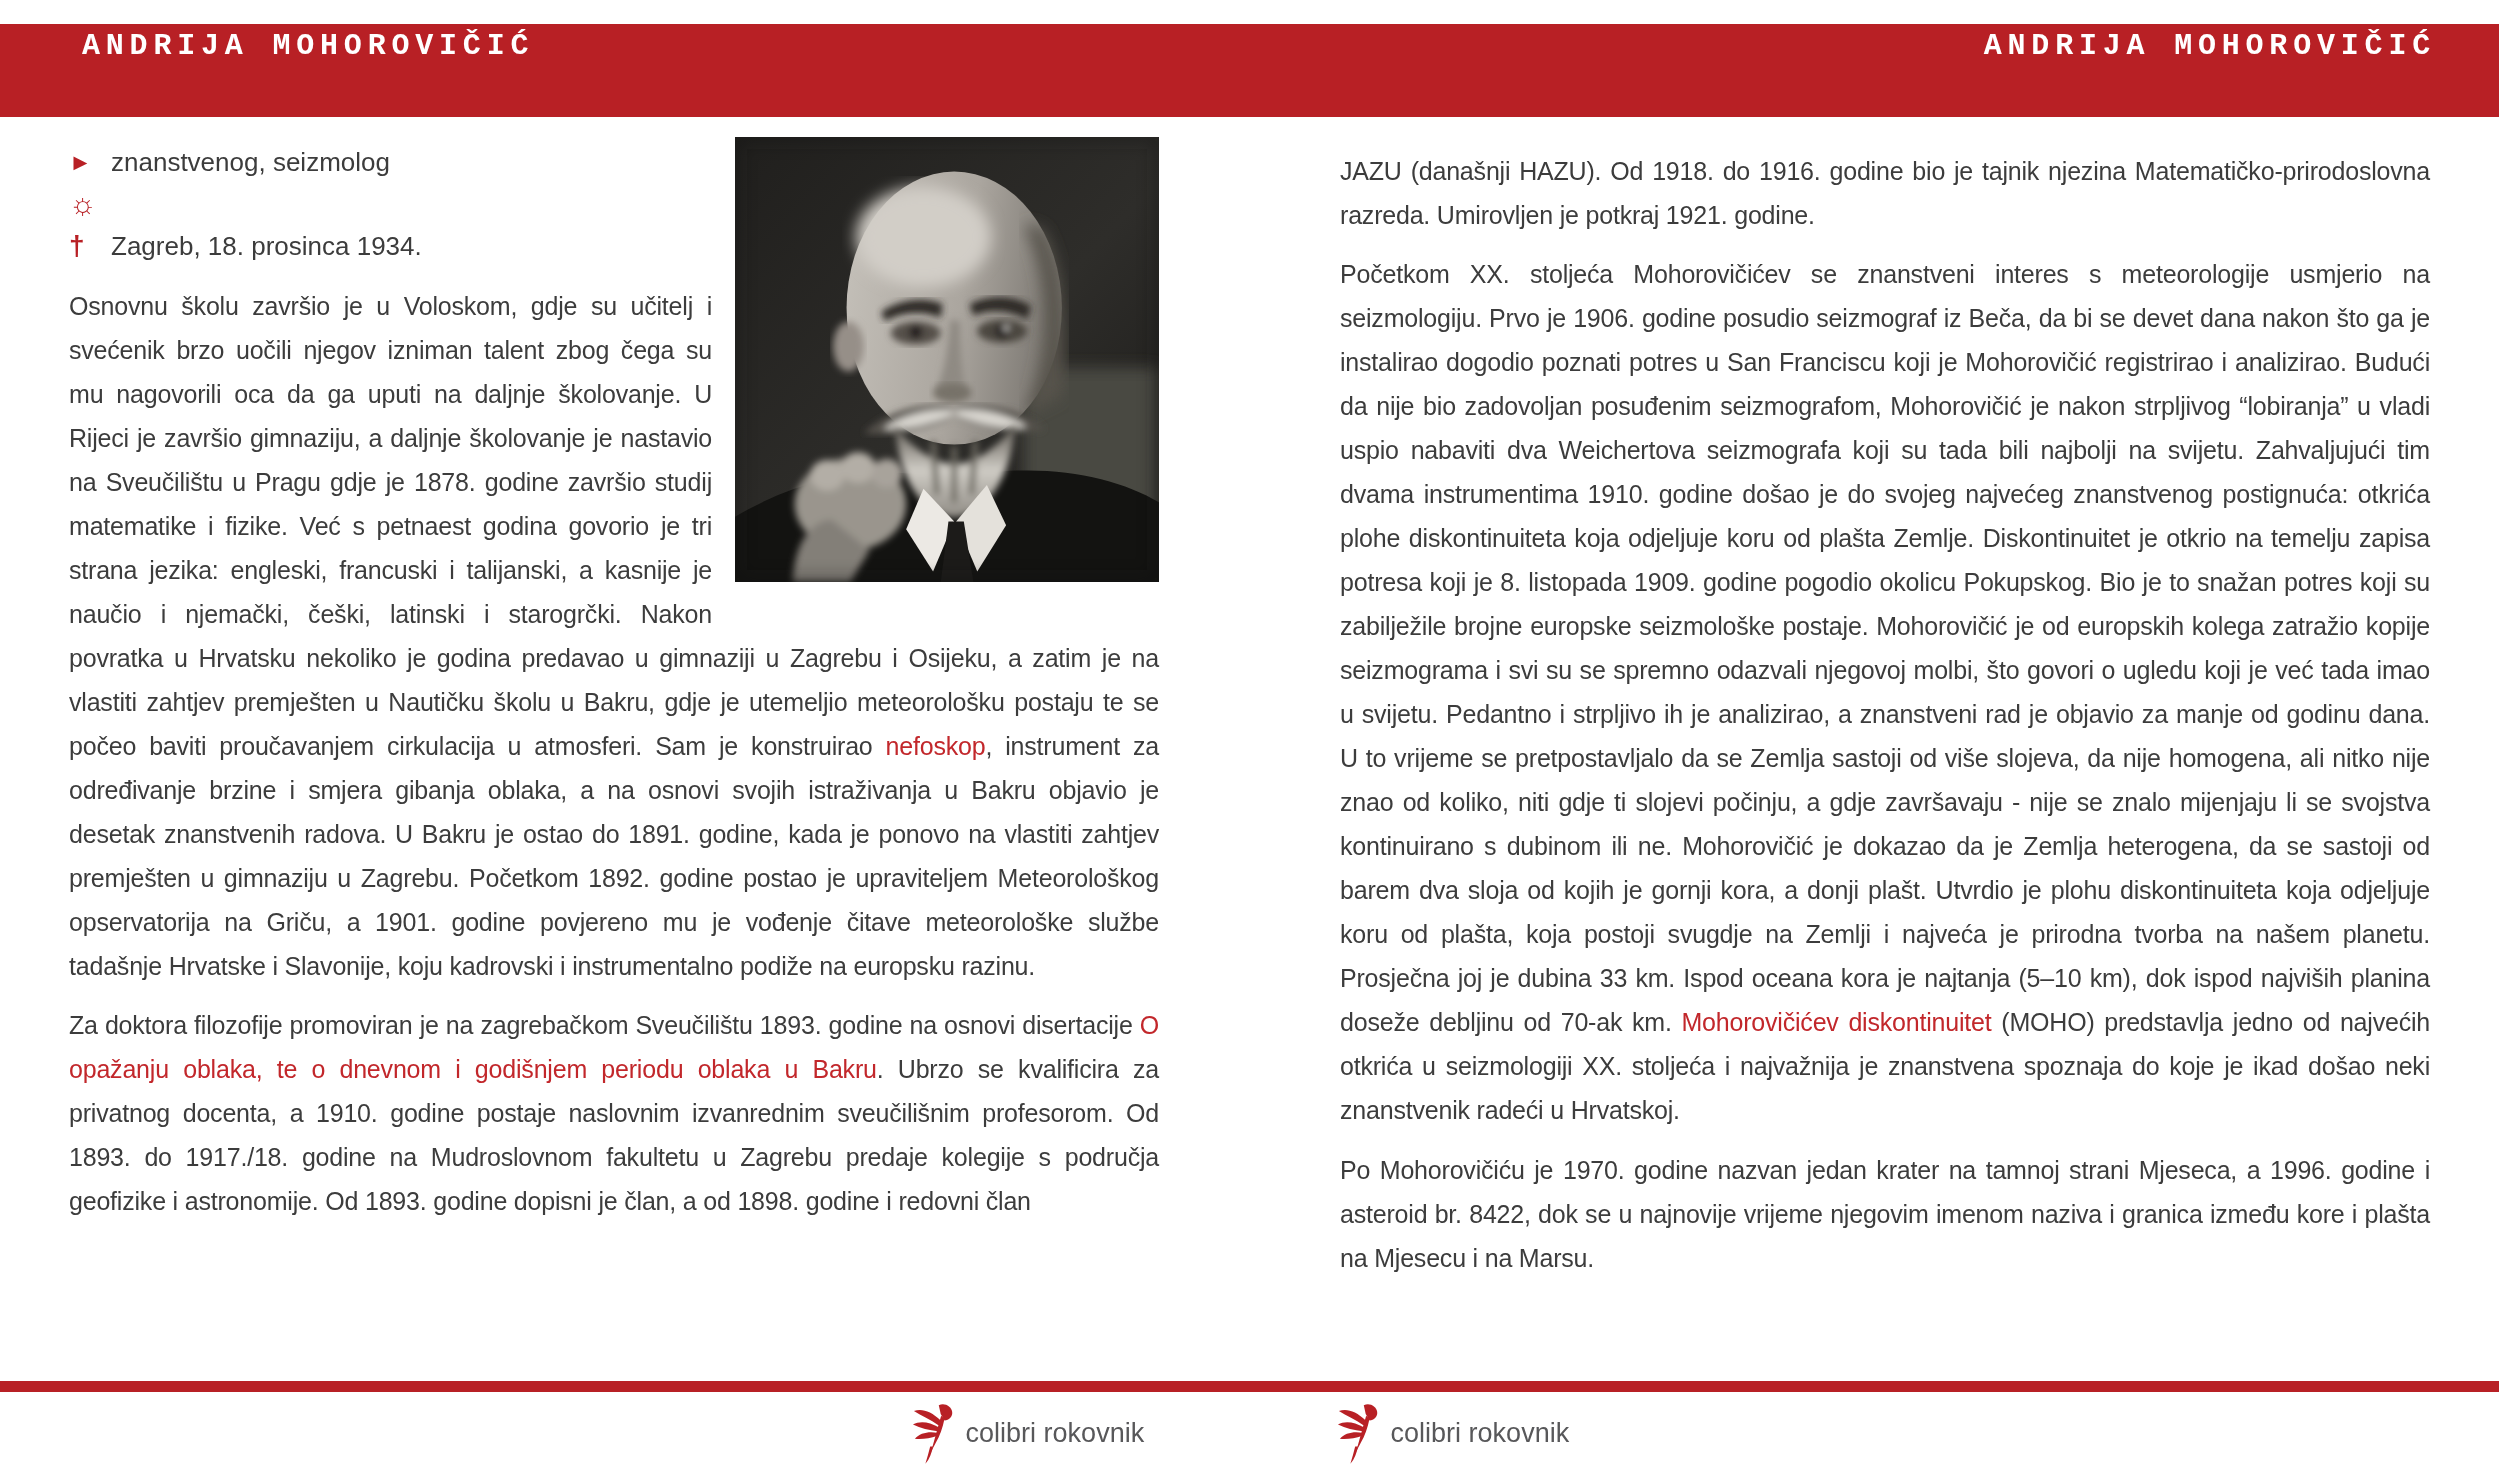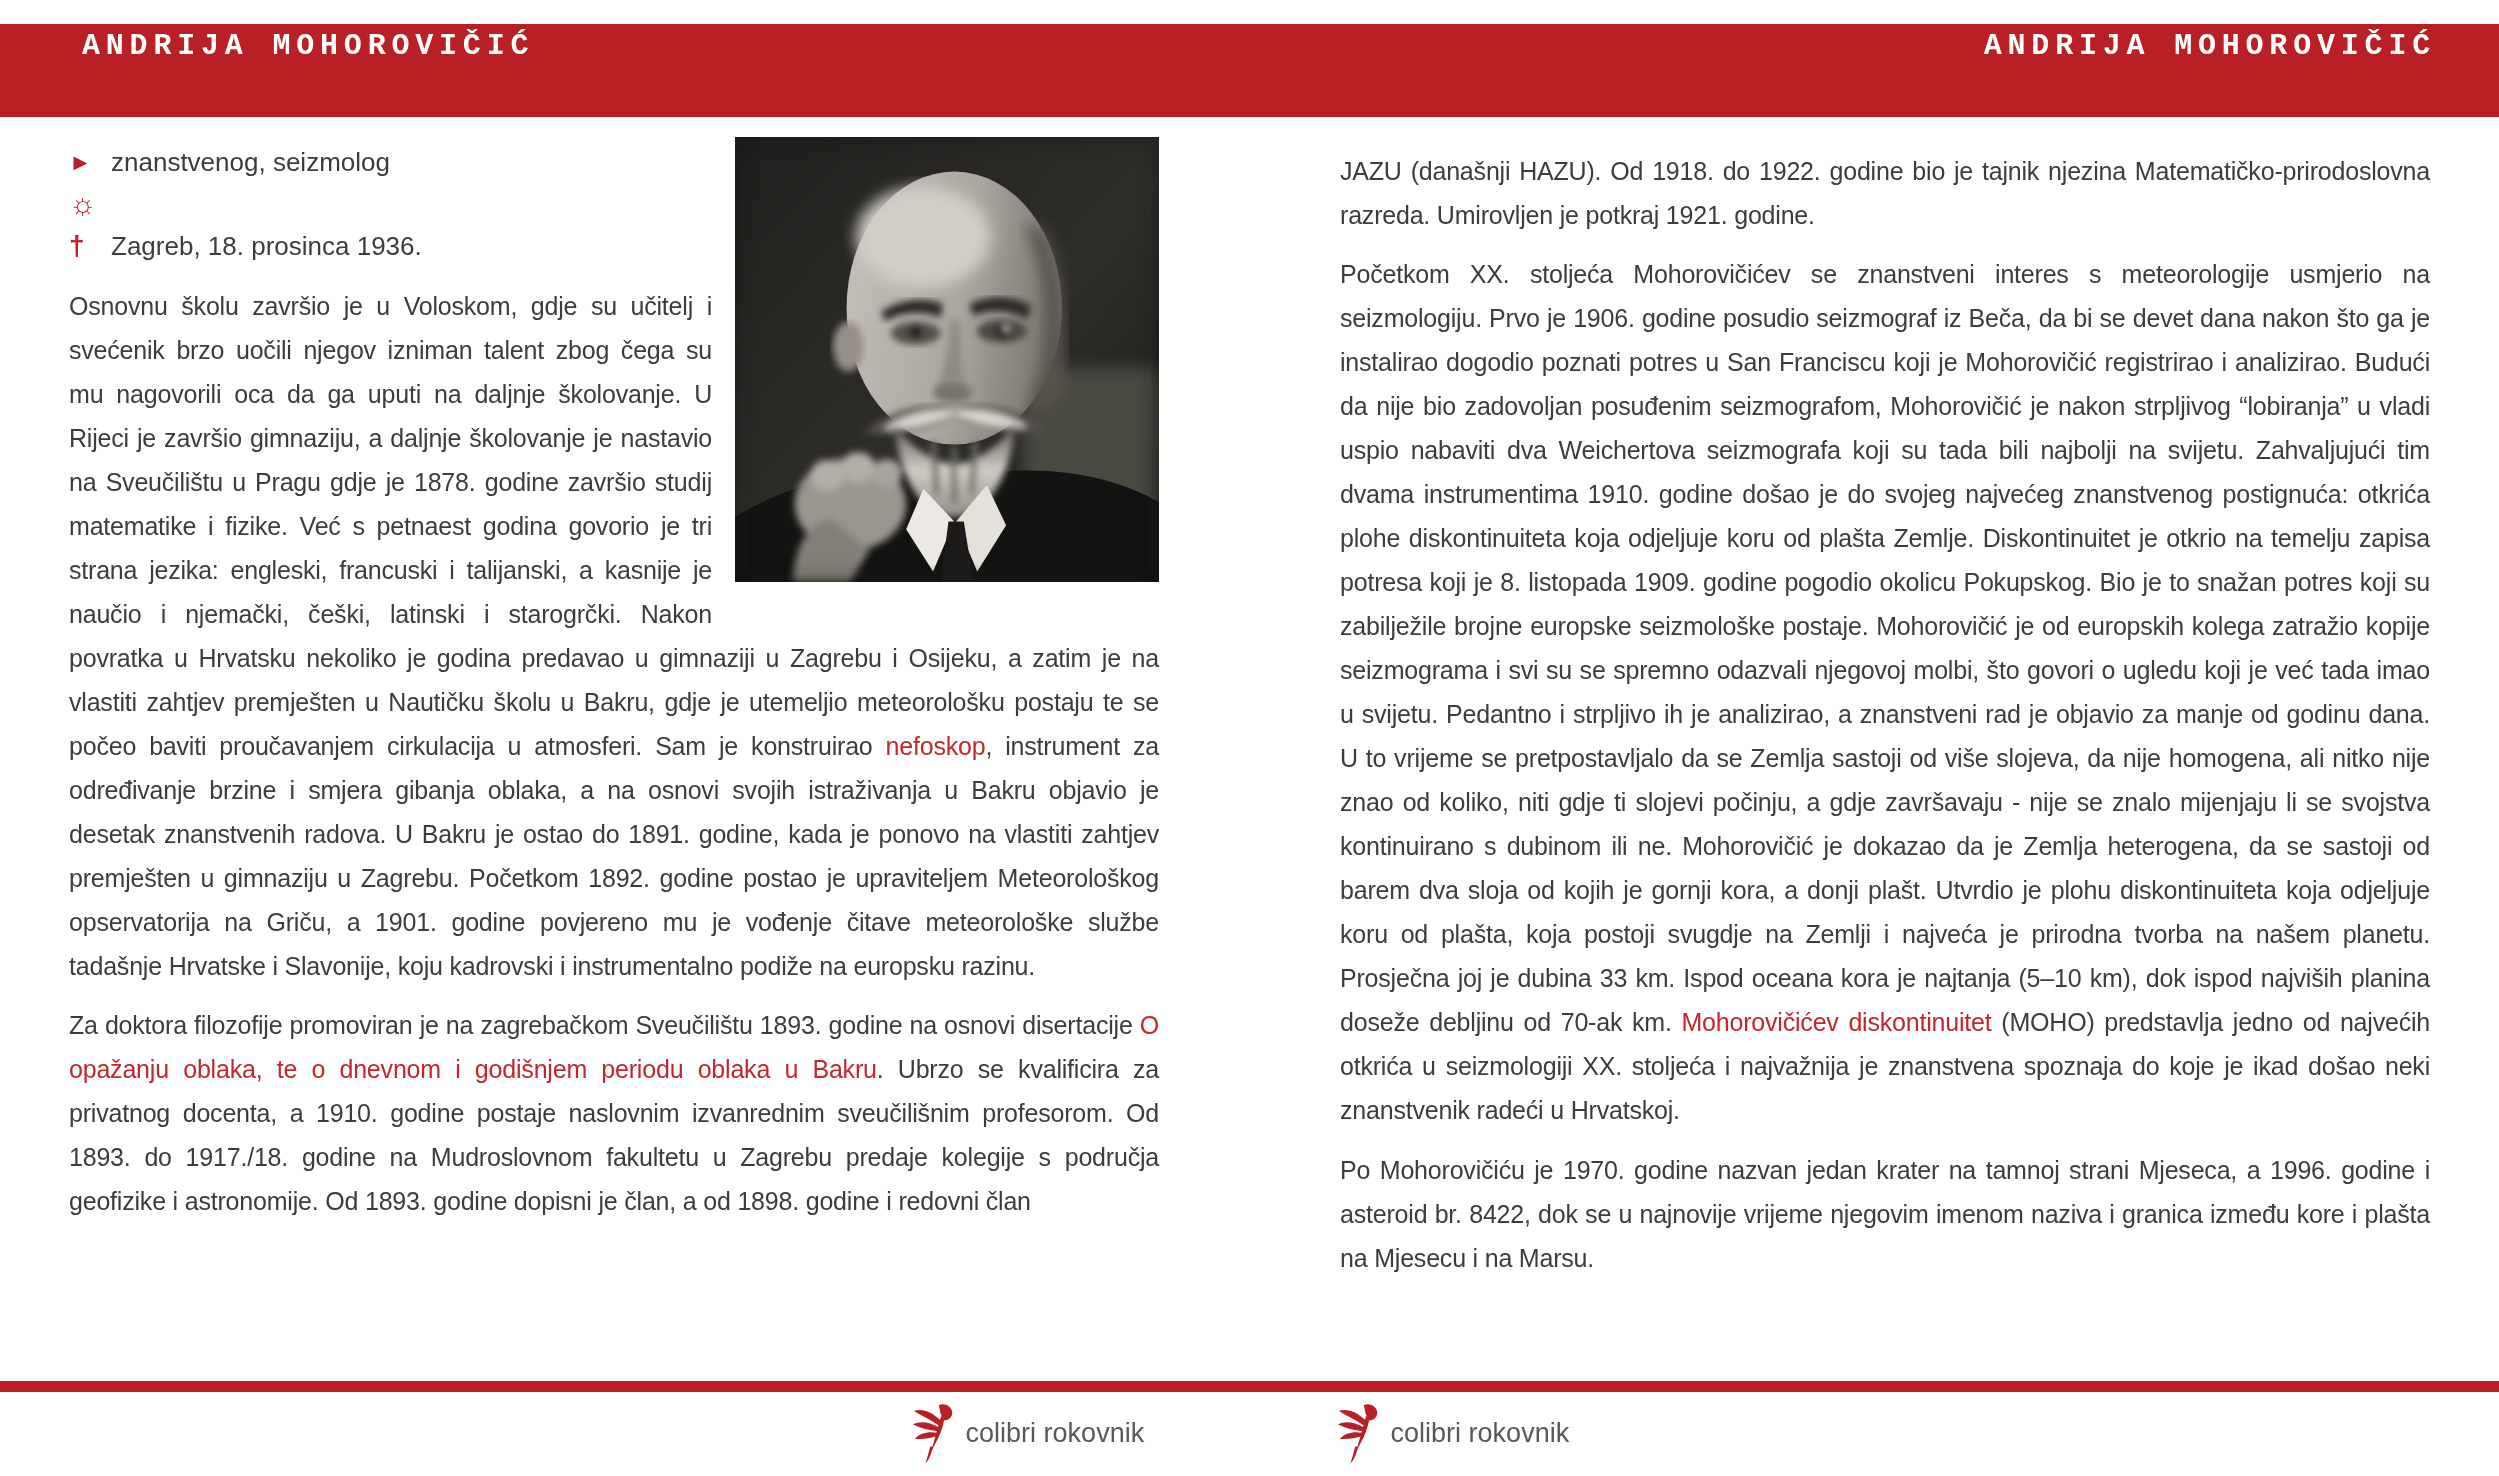--- a/index.html
+++ b/index.html
@@ -162,30 +162,30 @@
   <div class="bullets">
     <div class="bullet-row">
       <span class="bullet-icon">►</span>
       <span class="bullet-text">znanstvenog, seizmolog</span>
     </div>
     <div class="bullet-row">
       <span class="bullet-icon sun">☼</span>
     </div>
     <div class="bullet-row">
       <span class="bullet-icon cross">†</span>
-      <span class="bullet-text">Zagreb, 18. prosinca 1936.</span>
+      <span class="bullet-text">Zagreb, 18. prosinca 1934.</span>
     </div>
   </div>
 
   <p class="para"><span>Osnovnu školu završio je u Voloskom, gdje su učitelj i svećenik brzo uočili njegov izniman talent zbog čega su mu nagovorili oca da ga uputi na daljnje školovanje. U Rijeci je završio gimnaziju, a daljnje školovanje je nastavio na Sveučilištu u Pragu gdje je 1878. godine završio studij matematike i fizike. Već s petnaest godina govorio je tri strana jezika: engleski, francuski i talijanski, a kasnije je naučio i njemački, češki, latinski i starogrčki. Nakon povratka u Hrvatsku nekoliko je godina predavao u gimnaziji u Zagrebu i Osijeku, a zatim je na vlastiti zahtjev premješten u Nautičku školu u Bakru, gdje je utemeljio meteorološku postaju te se počeo baviti proučavanjem cirkulacija u atmosferi. Sam je konstruirao </span><span class="seg-red">nefoskop</span><span>, instrument za određivanje brzine i smjera gibanja oblaka, a na osnovi svojih istraživanja u Bakru objavio je desetak znanstvenih radova. U Bakru je ostao do 1891. godine, kada je ponovo na vlastiti zahtjev premješten u gimnaziju u Zagrebu. Početkom 1892. godine postao je upraviteljem Meteorološkog opservatorija na Griču, a 1901. godine povjereno mu je vođenje čitave meteorološke službe tadašnje Hrvatske i Slavonije, koju kadrovski i instrumentalno podiže na europsku razinu.</span></p>
   <p class="para"><span>Za doktora filozofije promoviran je na zagrebačkom Sveučilištu 1893. godine na osnovi disertacije </span><span class="seg-red">O opažanju oblaka, te o dnevnom i godišnjem periodu oblaka u Bakru</span><span>. Ubrzo se kvalificira za privatnog docenta, a 1910. godine postaje naslovnim izvanrednim sveučilišnim profesorom. Od 1893. do 1917./18. godine na Mudroslovnom fakultetu u Zagrebu predaje kolegije s područja geofizike i astronomije. Od 1893. godine dopisni je član, a od 1898. godine i redovni član</span></p>
 </div>
 
 <div class="col col-right">
-  <p class="para"><span>JAZU (današnji HAZU). Od 1918. do 1922. godine bio je tajnik njezina Matematičko-prirodoslovna razreda. Umirovljen je potkraj 1921. godine.</span></p>
+  <p class="para"><span>JAZU (današnji HAZU). Od 1918. do 1916. godine bio je tajnik njezina Matematičko-prirodoslovna razreda. Umirovljen je potkraj 1921. godine.</span></p>
   <p class="para"><span>Početkom XX. stoljeća Mohorovičićev se znanstveni interes s meteorologije usmjerio na seizmologiju. Prvo je 1906. godine posudio seizmograf iz Beča, da bi se devet dana nakon što ga je instalirao dogodio poznati potres u San Franciscu koji je Mohorovičić registrirao i analizirao. Budući da nije bio zadovoljan posuđenim seizmografom, Mohorovičić je nakon strpljivog “lobiranja” u vladi uspio nabaviti dva Weichertova seizmografa koji su tada bili najbolji na svijetu. Zahvaljujući tim dvama instrumentima 1910. godine došao je do svojeg najvećeg znanstvenog postignuća: otkrića plohe diskontinuiteta koja odjeljuje koru od plašta Zemlje. Diskontinuitet je otkrio na temelju zapisa potresa koji je 8. listopada 1909. godine pogodio okolicu Pokupskog. Bio je to snažan potres koji su zabilježile brojne europske seizmološke postaje. Mohorovičić je od europskih kolega zatražio kopije seizmograma i svi su se spremno odazvali njegovoj molbi, što govori o ugledu koji je već tada imao u svijetu. Pedantno i strpljivo ih je analizirao, a znanstveni rad je objavio za manje od godinu dana. U to vrijeme se pretpostavljalo da se Zemlja sastoji od više slojeva, da nije homogena, ali nitko nije znao od koliko, niti gdje ti slojevi počinju, a gdje završavaju - nije se znalo mijenjaju li se svojstva kontinuirano s dubinom ili ne. Mohorovičić je dokazao da je Zemlja heterogena, da se sastoji od barem dva sloja od kojih je gornji kora, a donji plašt. Utvrdio je plohu diskontinuiteta koja odjeljuje koru od plašta, koja postoji svugdje na Zemlji i najveća je prirodna tvorba na našem planetu. Prosječna joj je dubina 33 km. Ispod oceana kora je najtanja (5–10 km), dok ispod najviših planina doseže debljinu od 70-ak km. </span><span class="seg-red">Mohorovičićev diskontinuitet</span><span> (MOHO) predstavlja jedno od najvećih otkrića u seizmologiji XX. stoljeća i najvažnija je znanstvena spoznaja do koje je ikad došao neki znanstvenik radeći u Hrvatskoj.</span></p>
   <p class="para"><span>Po Mohorovičiću je 1970. godine nazvan jedan krater na tamnoj strani Mjeseca, a 1996. godine i asteroid br. 8422, dok se u najnovije vrijeme njegovim imenom naziva i granica između kore i plašta na Mjesecu i na Marsu.</span></p>
 </div>
 
 <div class="footer-line"></div>
 
 <div class="logo one">
   <svg viewBox="0 0 46 64" xmlns="http://www.w3.org/2000/svg" fill="#b82025">
     <path d="M28 2 C34 -1 41 3 42 9 C42.5 14 39 17 34 18 L30 11 Z"></path>
     <path d="M34 16 C32 26 29 34 25 41 C23 45 21 48 20 51 C21 46 23 40 24.5 34 C26.5 27 28.5 20 30.5 13 Z"></path>

